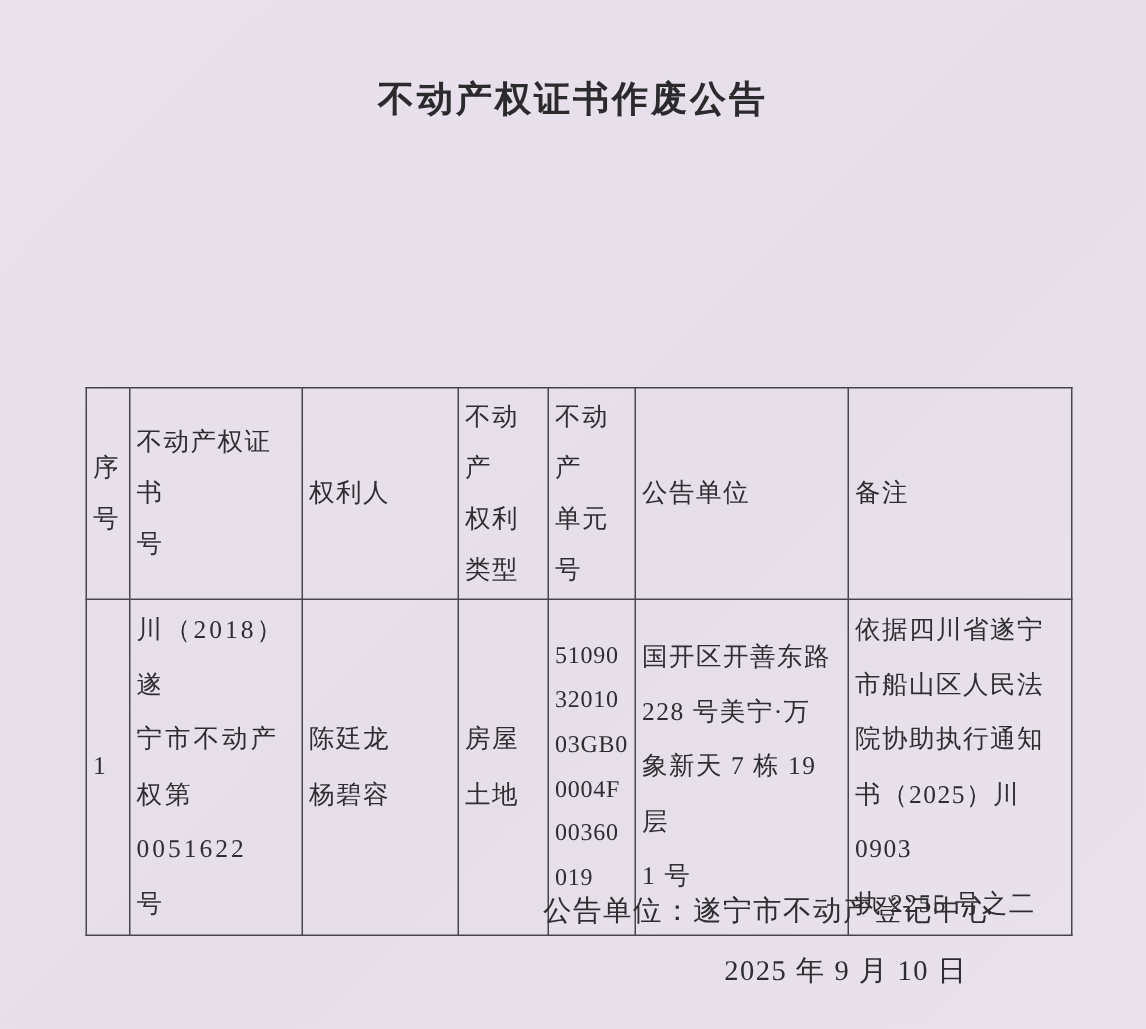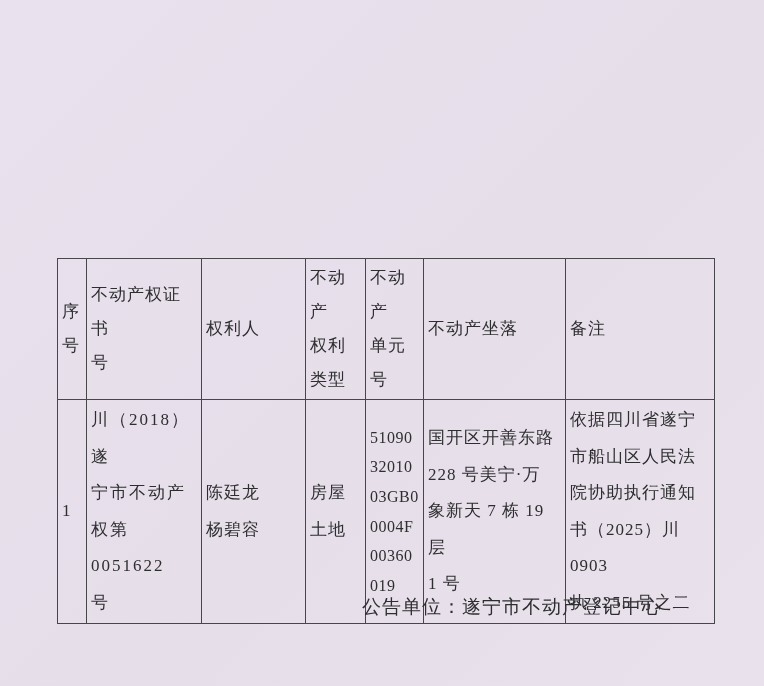--- a/index.html
+++ b/index.html
@@ -93,52 +93,54 @@
     font-size: 19px;
     letter-spacing: 1px;
     white-space: nowrap;
   }
 </style>
 </head>
 <body>
 
 <div class="page">
 
+  <h1 class="doc-title">不动产权证书作废公告</h1>
 
 
 
   <table class="cert-table">
     <colgroup>
       <col class="col-seq">
         <col class="col-cert-no">
         <col class="col-holder">
         <col class="col-type">
         <col class="col-unit-no">
         <col class="col-location">
         <col class="col-remark">
     </colgroup>
     <thead>
       <tr>
         <th>序<br>号</th>
         <th>不动产权证书<br>号</th>
         <th>权利人</th>
         <th>不动产<br>权利<br>类型</th>
         <th>不动产<br>单元<br>号</th>
-        <th>不动产坐落</th>
+        <th>公告单位</th>
         <th>备注</th>
       </tr>
     </thead>
     <tbody>
       <tr>
         <td>1</td>
         <td class="cell-cert-no">川（2018）遂<br>宁市不动产<br>权第 0051622<br>号</td>
         <td>陈廷龙<br>杨碧容</td>
         <td>房屋<br>土地</td>
         <td class="cell-unit-no">51090<br>32010<br>03GB0<br>0004F<br>00360<br>019</td>
         <td>国开区开善东路<br>228 号美宁·万<br>象新天 7 栋 19 层<br>1 号</td>
         <td>依据四川省遂宁<br>市船山区人民法<br>院协助执行通知<br>书（2025）川 0903<br>执 2255 号之二</td>
       </tr>
     </tbody>
   </table>
 
   <div class="footer-unit">公告单位：遂宁市不动产登记中心</div>
+  <div class="footer-date">2025 年 9 月 10 日</div>
 
 </div>
 
 </body></html>

